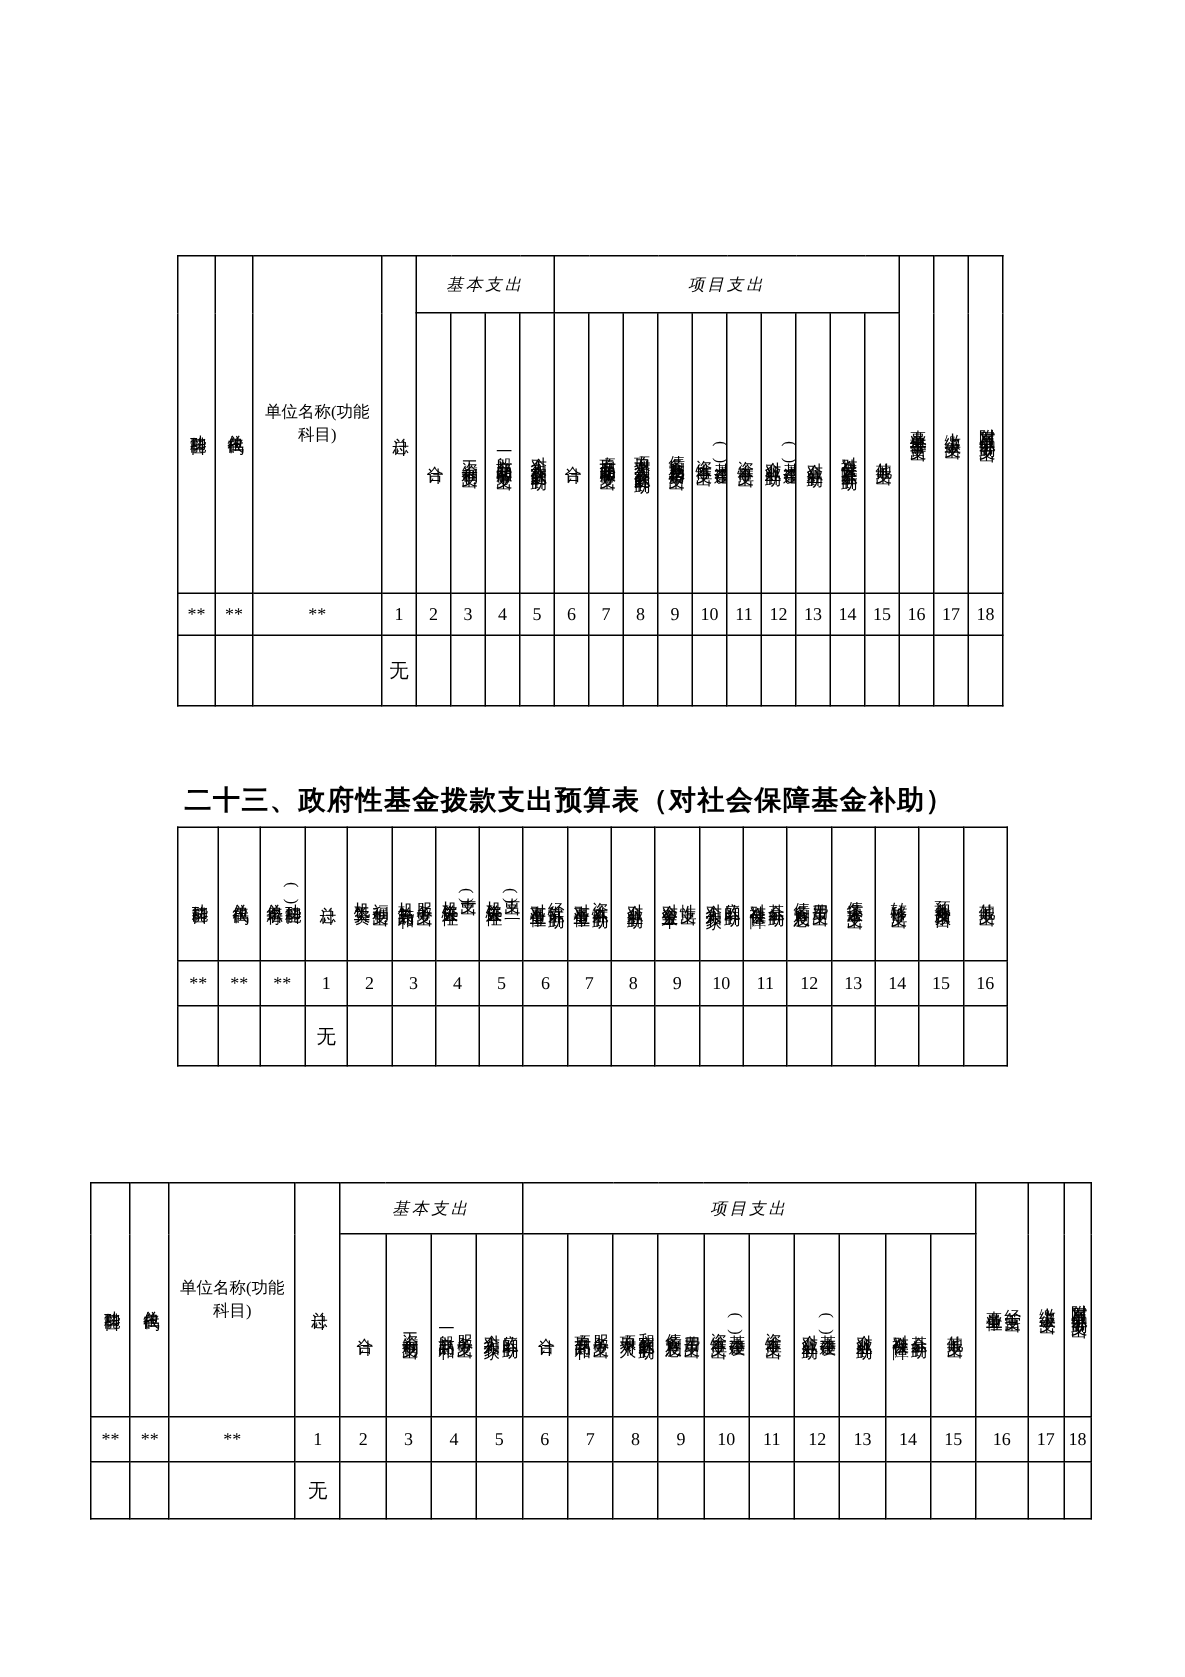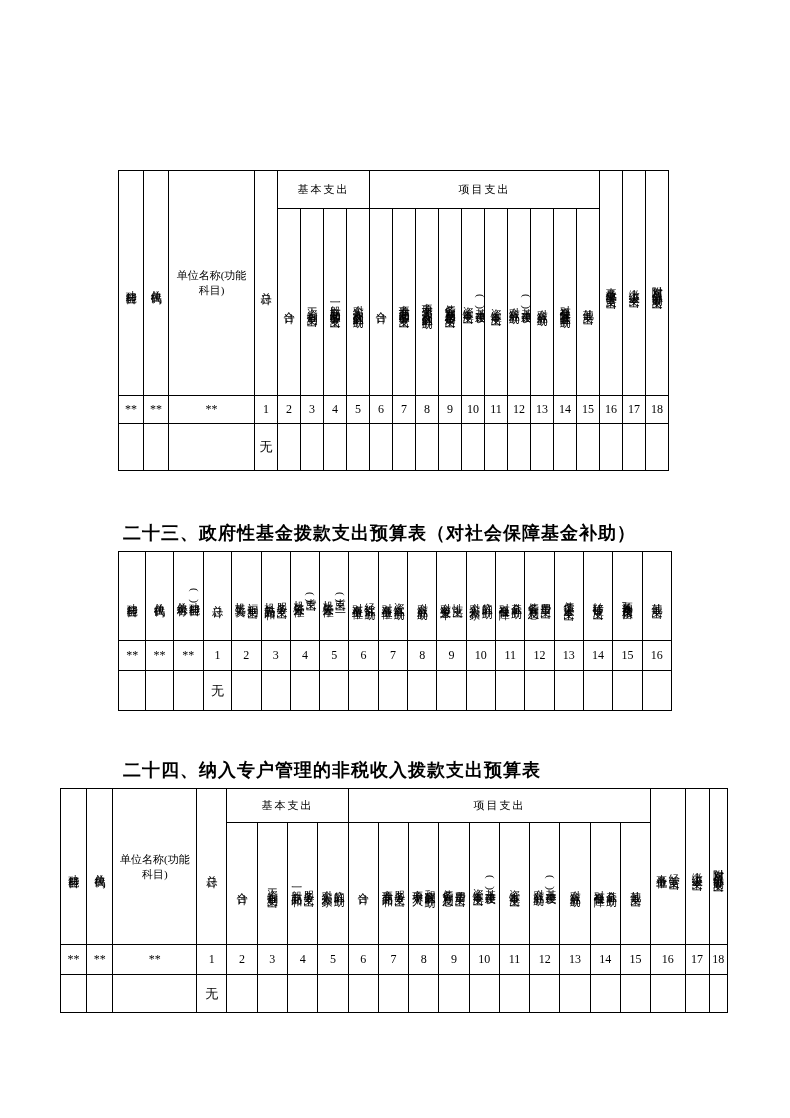--- a/index.html
+++ b/index.html
@@ -16,21 +16,21 @@
   .bt { position:absolute; border-collapse:collapse; table-layout:fixed; }
   .bt th, .bt td {
     border:1px solid #000; padding:0; text-align:center; vertical-align:middle;
     font-weight:normal; overflow:hidden; font-size:11px;
   }
   .v {
     display:inline-block; vertical-align:middle;
     writing-mode:vertical-lr; text-orientation:mixed;
     white-space:pre-line; line-height:1.12; letter-spacing:1.5px;
   }
-  .ghead { font-size:12px; letter-spacing:2px; }
+  .ghead { font-size:12px; letter-spacing:2px;font-style:italic; }
   .hname { font-size:11px; line-height:1.35; padding:0 3px; }
   .r-num td { font-size:12px; }
   .r-blank td { font-size:13px; }
 
   .t22 { left:118px; top:170px; width:550px; }
   .t22 .r-group { height:38px; }
   .t22 .r-sub   { height:187px; }
   .t22 .r-num   { height:28px; }
   .t22 .r-blank { height:47px; }
   .t22 .vfull { max-height:215px; }
@@ -258,21 +258,20 @@
           <td></td>
           <td></td>
           <td></td>
           <td></td>
           <td></td>
           <td></td>
       </tr>
     </tbody>
   </table>
 
-  <div class="tbl-title" style="left:123px; top:758px;">二十四、纳入专户管理的非税收入拨款支出预算表</div>
 
   <table class="bt t24">
     <colgroup>
       <col style="width:26px">
         <col style="width:26px">
         <col style="width:83px">
         <col style="width:30px">
       <col style="width:30px">
         <col style="width:30px">
         <col style="width:30px">

